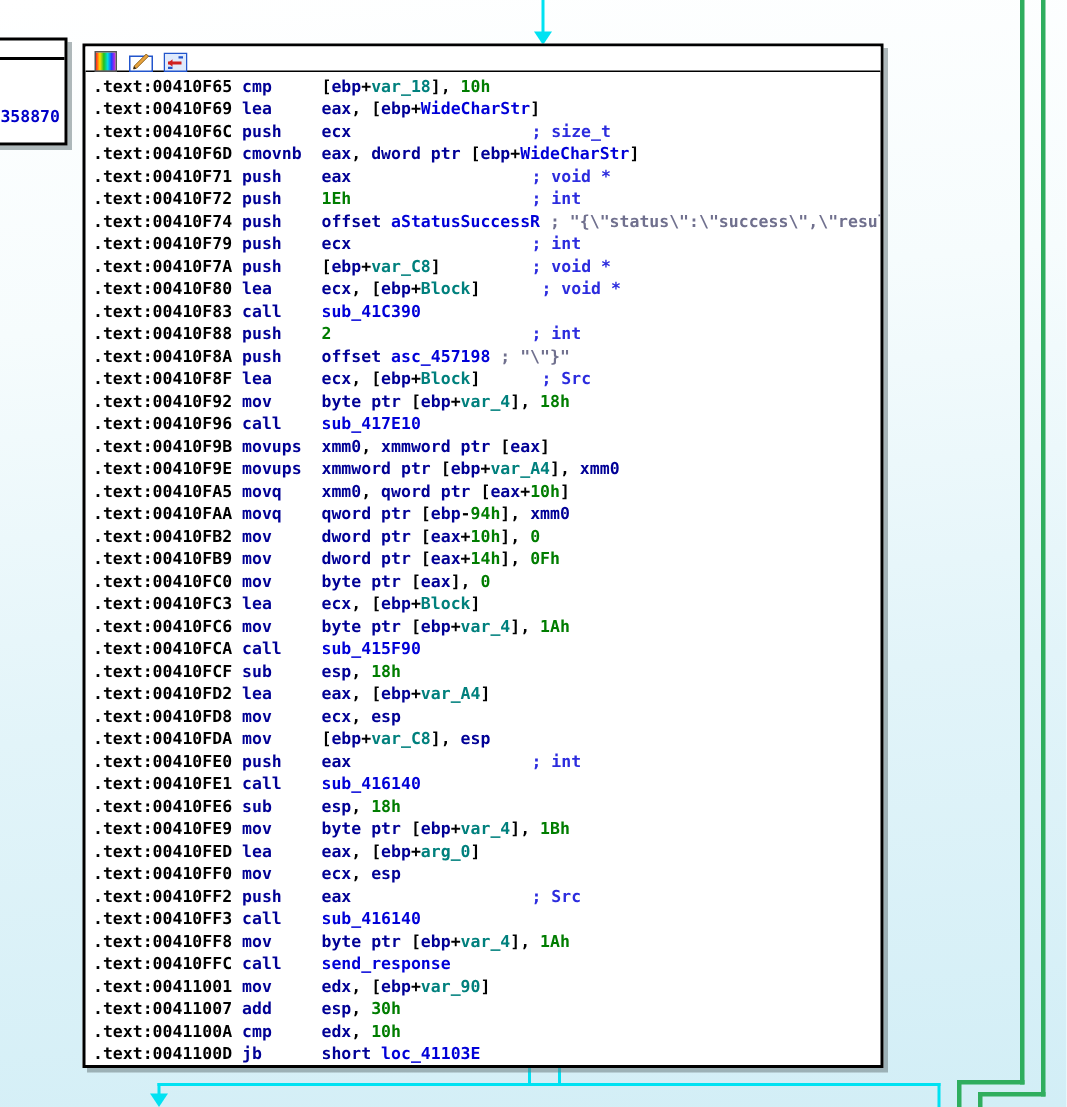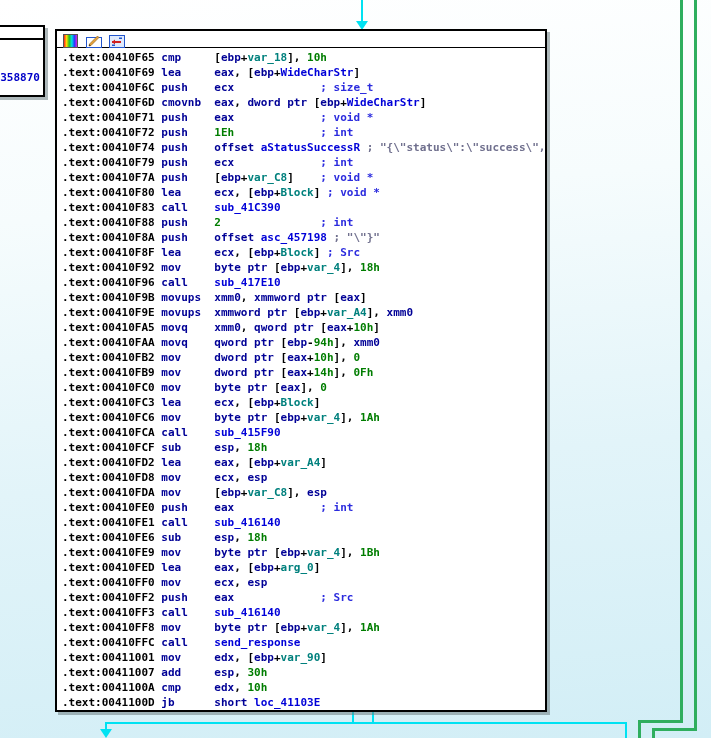--- a/index.html
+++ b/index.html
@@ -20,37 +20,37 @@
   .node{
     position:absolute;background:#ffffff;border:2px solid #000;
     box-shadow:3px 3px 0 rgba(110,125,130,.55);box-sizing:border-box;
   }
   .left-node{left:-14px;top:25px;width:59px;height:72px;}
   .left-node .ln-title{height:11px;border-bottom:2px solid #000;}
   .left-node .ln-text{
     position:absolute;right:3px;top:44px;font-size:11px;font-weight:bold;
     color:var(--c-left-text);white-space:pre;
   }
-  .main-node{left:55px;top:29px;width:492px;height:683px;}
+  .main-node{left:55px;top:29px;width:534px;height:683px;}
   .node-toolbar{
     height:16px;border-bottom:1px solid #000;display:flex;align-items:center;
     gap:7px;padding-left:6px;background:#fff;
   }
   .tb-icon{width:16px;height:13px;display:inline-block;}
   .palette{width:13px;height:12px;border:1px solid #555;
     background:linear-gradient(90deg,#ff2020,#ffe000,#20c020,#00e0e0,#2040ff,#e020e0);}
   
   .code{
     padding:2px 0 0 5px;font-size:11px;line-height:15px;font-weight:bold;
     white-space:pre;overflow:hidden;height:660px;
   }
   .line{height:15px;white-space:pre;}
   .seg-a{color:var(--c-a);} .seg-m{color:var(--c-m);} .seg-p{color:var(--c-p);}
   .seg-n{color:var(--c-n);} .seg-v{color:var(--c-v);} .seg-b{color:var(--c-b);}
-  .seg-c{color:var(--c-c);} .seg-s{color:var(--c-s);}
+  .seg-c{color:var(--c-c);margin-left:34px;} .seg-s{color:var(--c-s);}
 </style>
 </head>
 <body style="--c-edge-cyan: #00e2f2; --c-edge-green: #2fae5e; --c-a: #000000; --c-m: #000096; --c-p: #000000; --c-n: #007d00; --c-v: #00807d; --c-b: #0000d8; --c-c: #2c2cde; --c-s: #70708e; --c-left-text: #0000c8;">
 
 <div class="canvas">
 
   <div class="edge e-cyan" style="left:361px;top:0;width:2px;height:23px;"></div>
   <div class="edge arrow-down" style="left:356px;top:21px;"></div>
 
   <div class="edge e-cyan" style="left:352px;top:712px;width:2px;height:12px;"></div>

